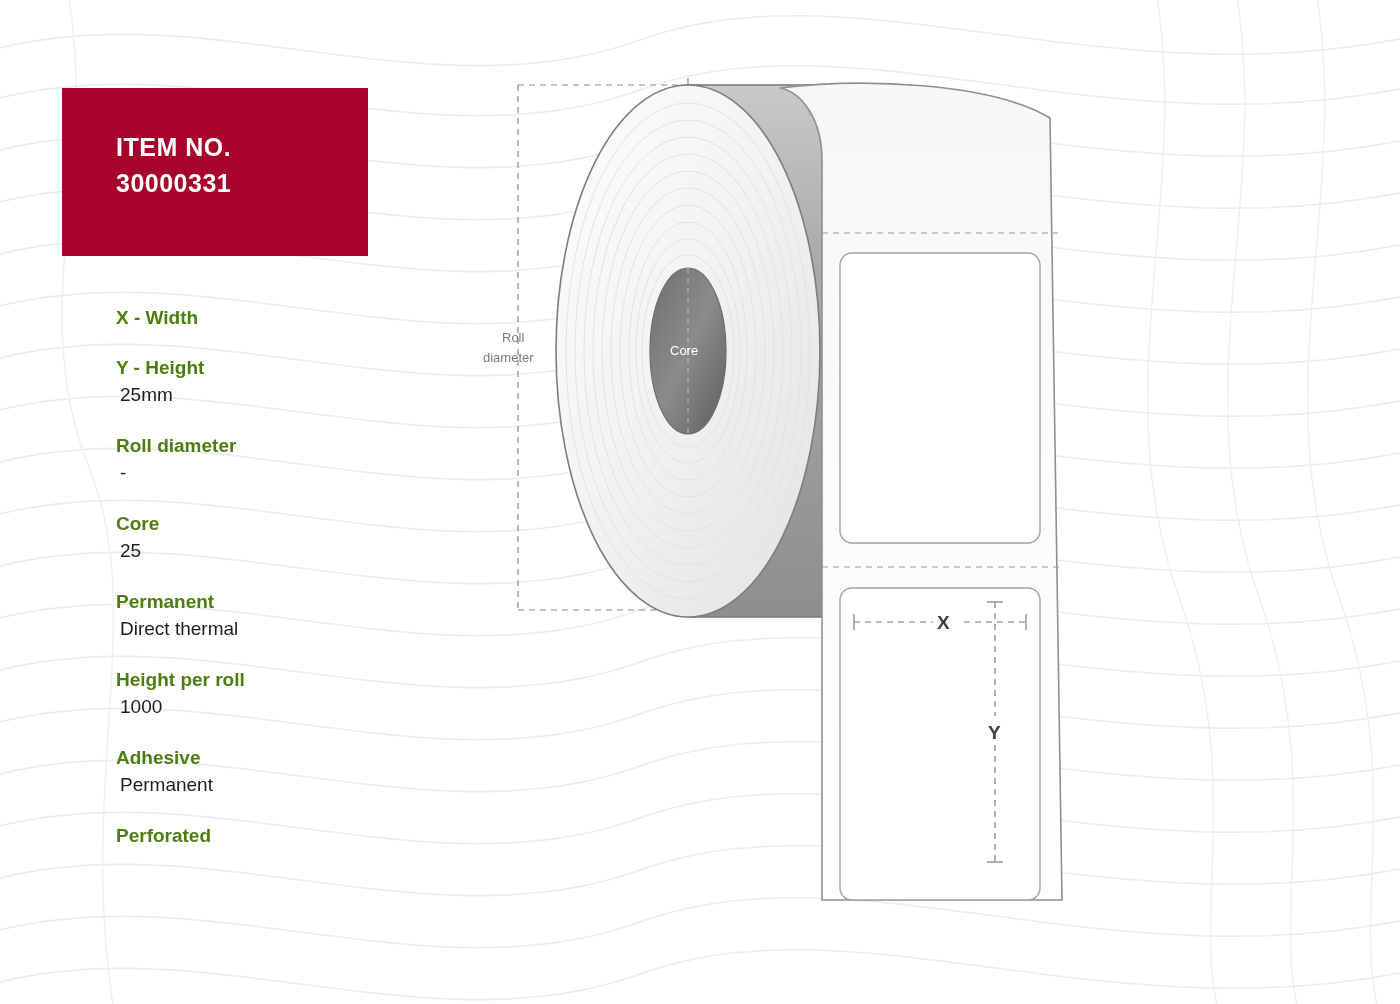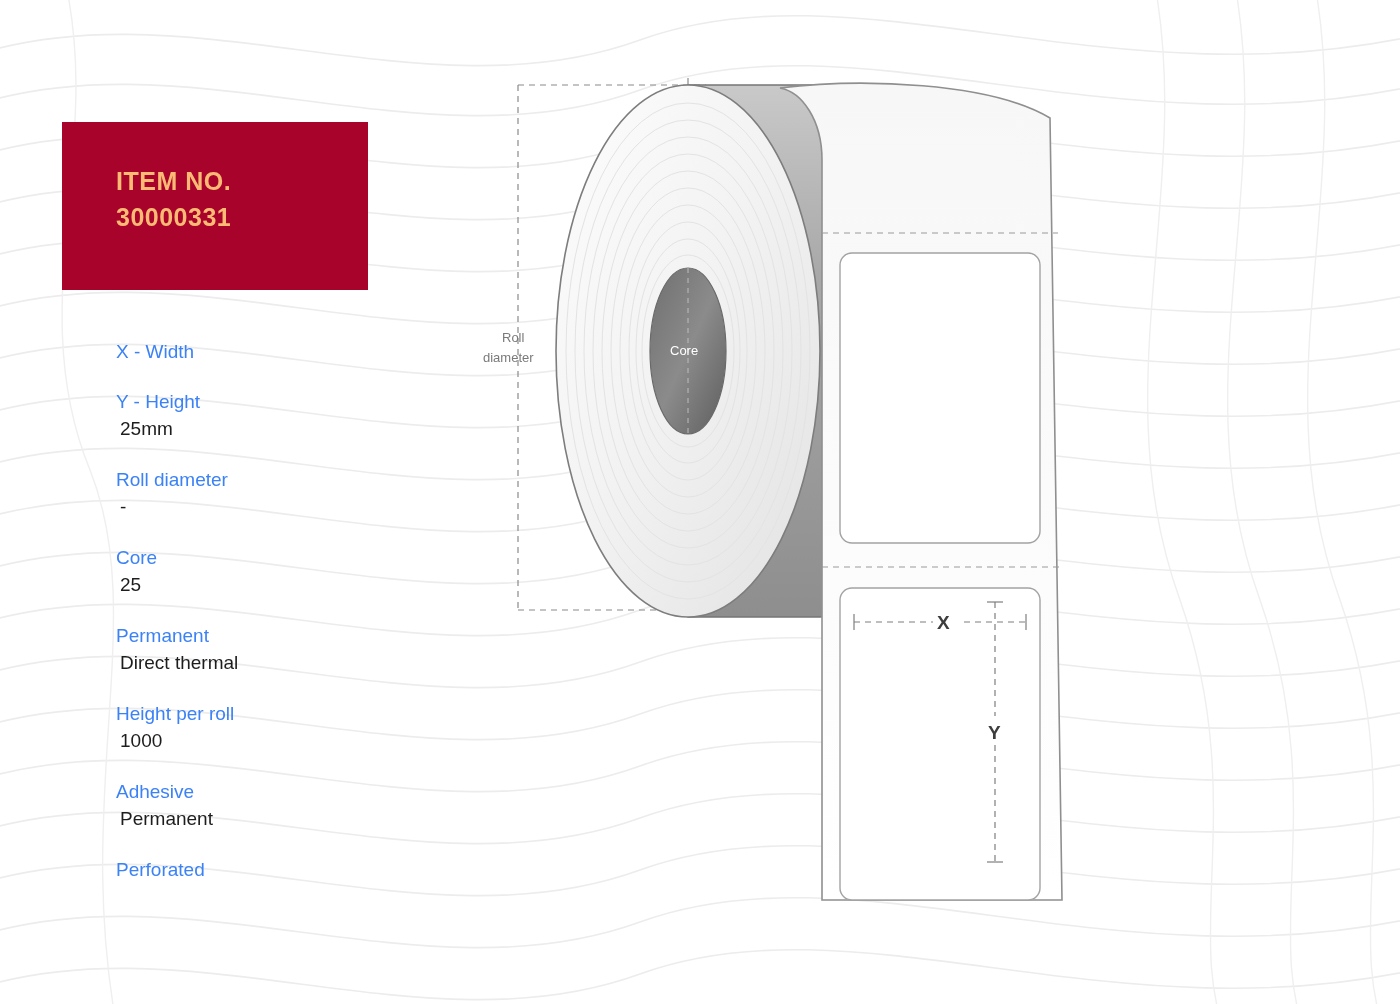--- a/index.html
+++ b/index.html
@@ -32,24 +32,23 @@
     left: 62px;
     top: 88px;
     width: 420px;
     z-index: 3;
   }
 
   #item-banner {
     width: 306px;
     height: 168px;
     background: #a8032b;
-    color: #fdba74;
+    color: #ffffff;
     box-sizing: border-box;
     padding: 44px 0 0 54px;
-    margin-top: 34px;
   }
   #item-banner .banner-title {
     font-size: 25px;
     font-weight: bold;
     letter-spacing: 0.5px;
     line-height: 1.2;
   }
   #item-banner .banner-value {
     font-size: 25px;
     font-weight: bold;
@@ -60,22 +59,22 @@
 
   #spec-list {
     margin-top: 48px;
     padding-left: 54px;
   }
   .spec-row {
     margin-bottom: 22px;
   }
   .spec-label {
     font-size: 19px;
-    font-weight: normal;
-    color: #3b82f6;
+    font-weight: bold;
+    color: #4d7c0f;
     line-height: 1.45;
   }
   .spec-value {
     font-size: 19px;
     font-weight: normal;
     color: #1d1d1d;
     line-height: 1.5;
     padding-left: 4px;
   }
 

